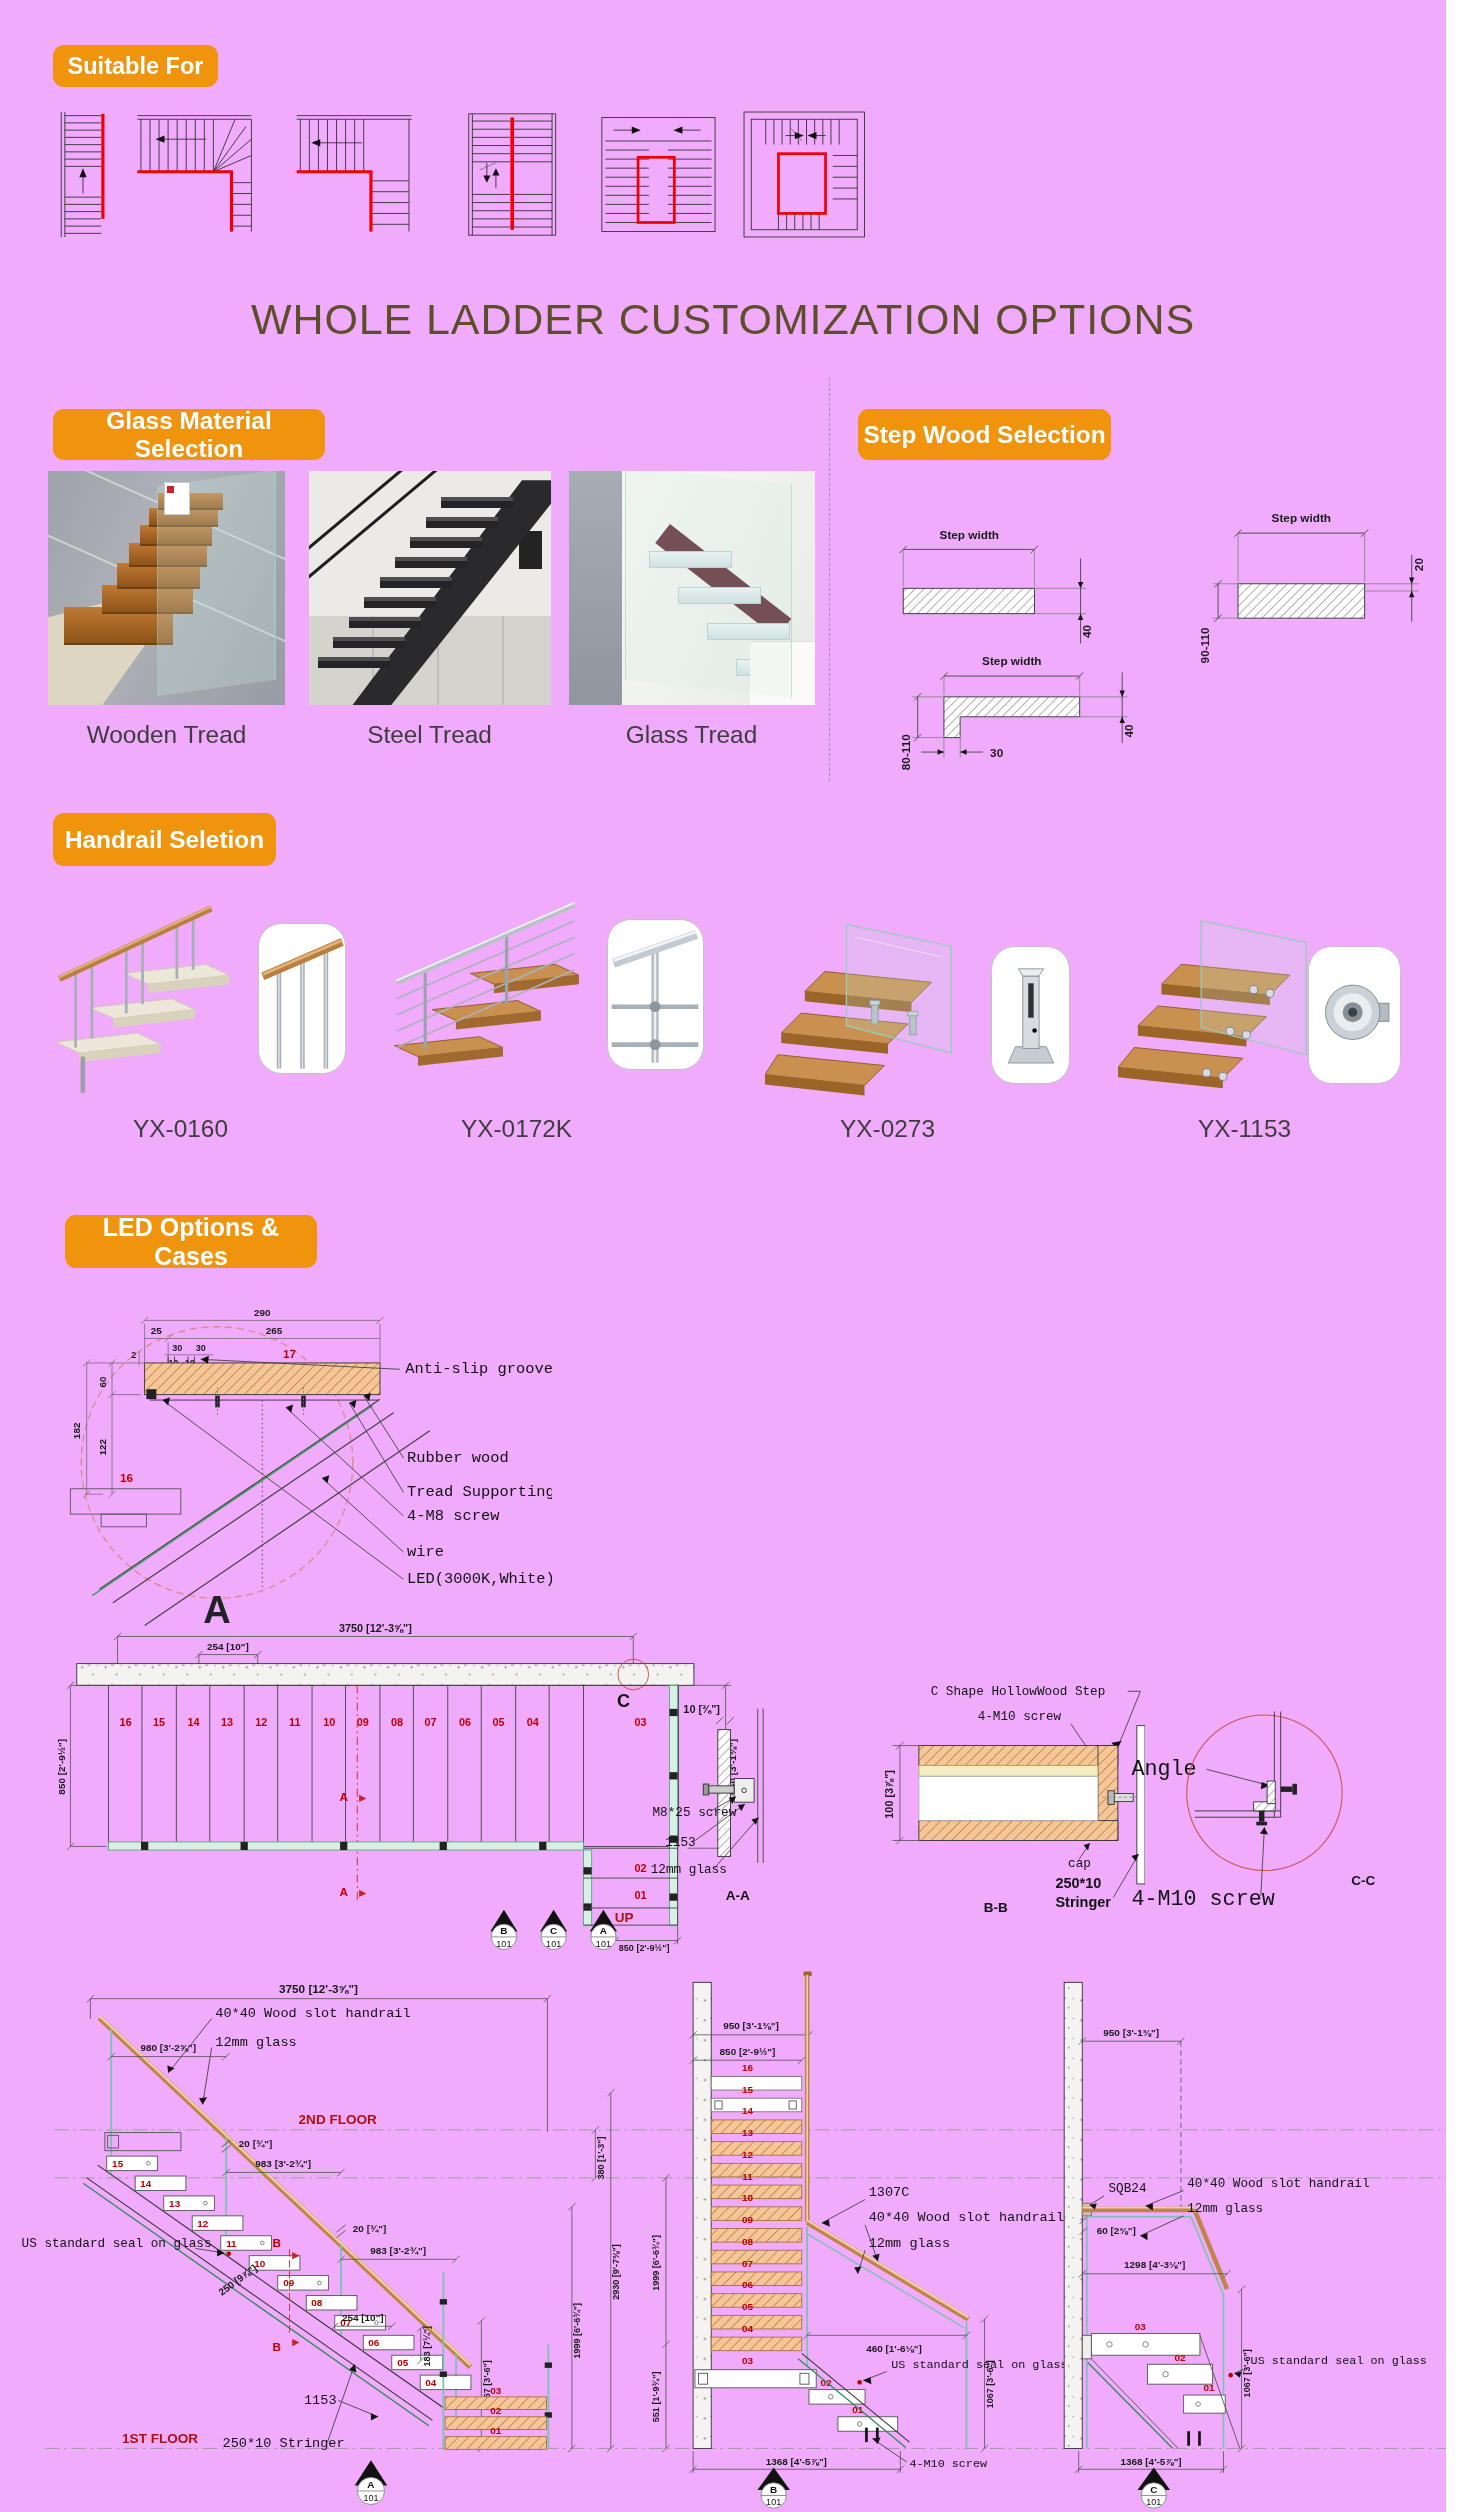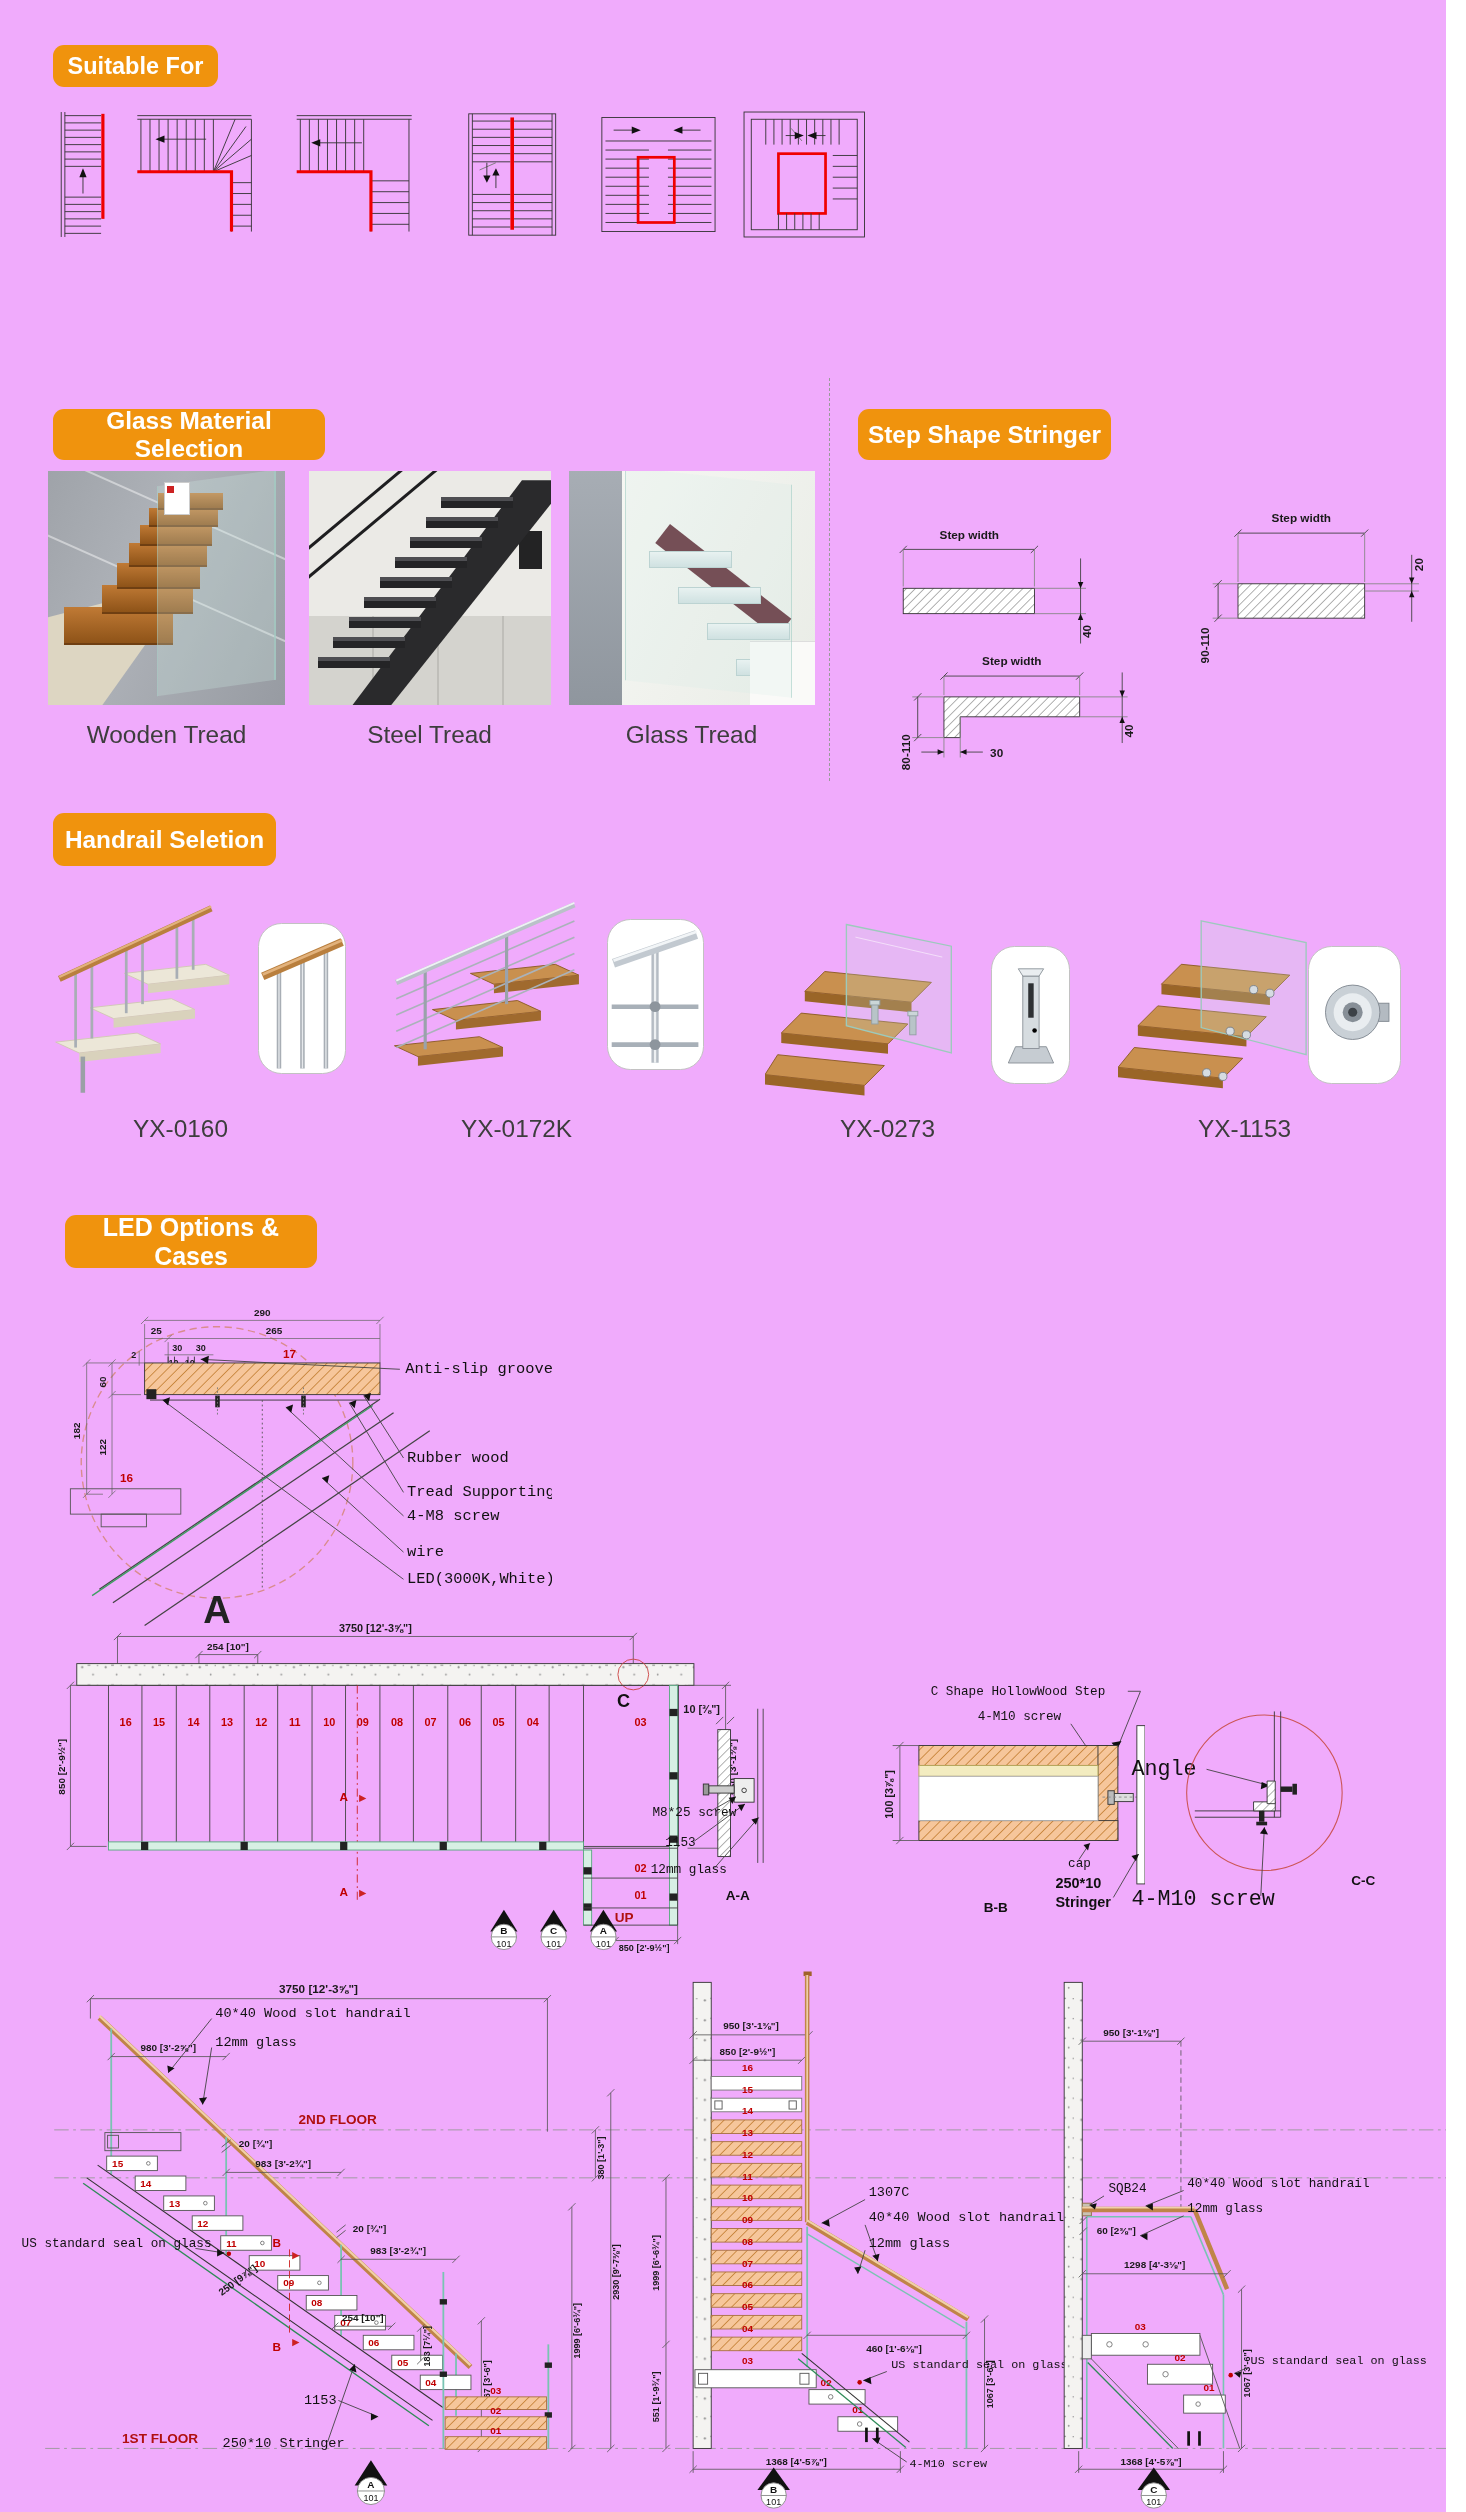--- a/index.html
+++ b/index.html
@@ -241,20 +241,21 @@
         <line x1="860" y1="86" x2="887" y2="86"></line>
         <line x1="860" y1="98" x2="887" y2="98"></line>
       <line x1="814" y1="20" x2="826" y2="34" stroke="#777"></line>
       <line x1="808" y1="28" x2="820" y2="28"></line>
         <polygon points="818,24 818,32 828,28" fill="#111" stroke="none"></polygon>
       <line x1="852" y1="28" x2="840" y2="28"></line>
         <polygon points="842,24 842,32 832,28" fill="#111" stroke="none"></polygon>
     </g>
   </svg>
 
+  <div class="title">WHOLE LADDER CUSTOMIZATION OPTIONS</div>
 
   <div class="divider"></div>
 
   <div class="badge" style="left:53px;top:409px;width:272px;height:51px;font-size:24.4px">
       <span>Glass Material Selection</span>
     </div>
 
   <div id="ph1" class="photo">
     <div class="p1wall"></div>
     <div class="tl" style="left:-27px;top:54px;transform:rotate(24deg)"></div>
@@ -306,21 +307,21 @@
     <div class="p3tread" style="left:138px;top:152px"></div>
     <div class="p3tread" style="left:167px;top:188px;width:78px"></div>
     <div class="p3cab"></div>
     <div class="p3glass"></div>
   </div>
   <div class="caption" style="left:67px;top:721px">Wooden Tread</div>
   <div class="caption" style="left:330px;top:721px">Steel Tread</div>
   <div class="caption" style="left:592px;top:721px">Glass Tread</div>
 
   <div class="badge" style="left:858px;top:409px;width:253px;height:51px;font-size:24.4px">
-      <span>Step Shape Stringer</span>
+      <span>Step Wood Selection</span>
     </div>
 
   <svg class="abs" style="left:858px;top:466px" width="608" height="317" viewBox="0 0 672 350">
     <g stroke="#444" stroke-width="1" fill="none">
       <text x="123" y="80" class="dim13" text-anchor="middle" stroke="none">Step width</text>
       <line x1="50" y1="92" x2="195" y2="92"></line>
         <line x1="46" y1="96" x2="54" y2="88"></line>
         <line x1="191" y1="96" x2="199" y2="88"></line>
       <line x1="50" y1="92" x2="50" y2="133" stroke="#888"></line>
         <line x1="195" y1="92" x2="195" y2="133" stroke="#888"></line>

